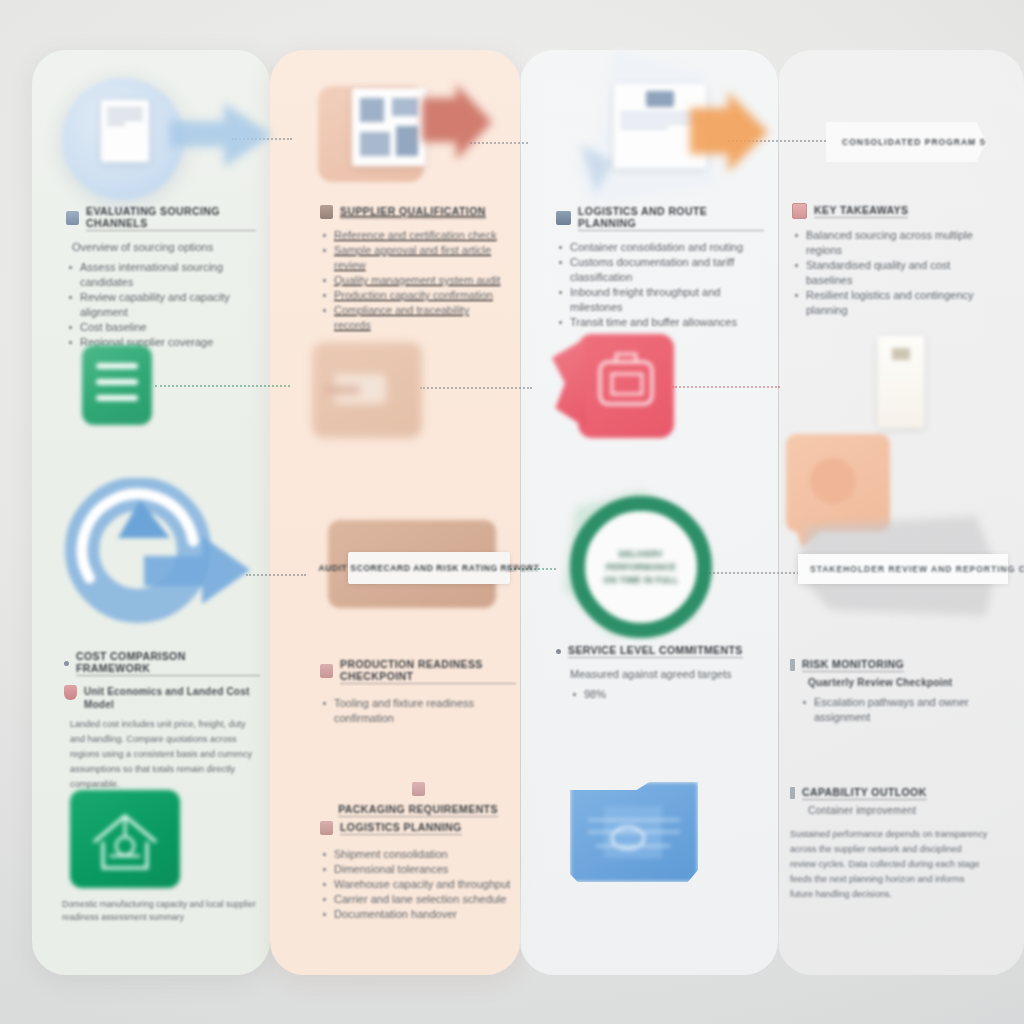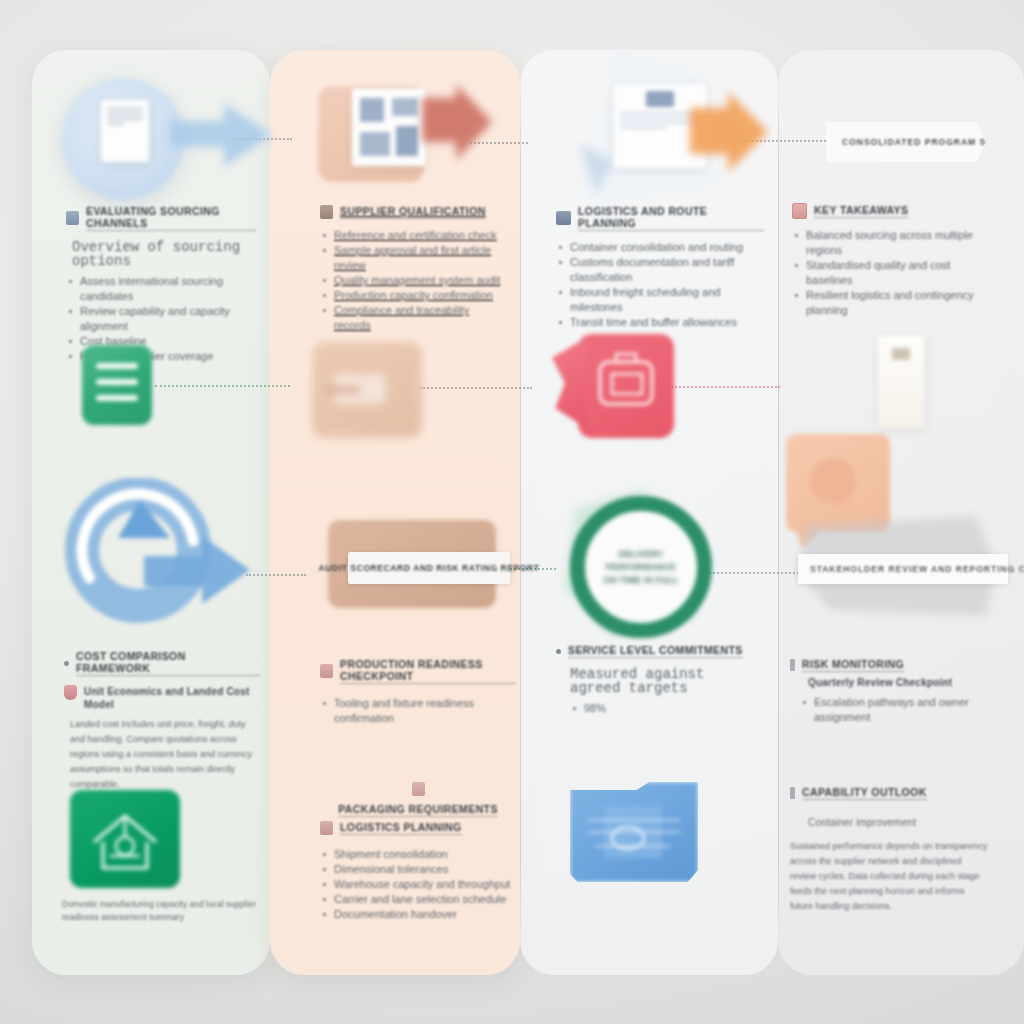--- a/index.html
+++ b/index.html
@@ -45,22 +45,22 @@
     color:#3b3f44;text-transform:uppercase;
     filter:blur(.9px);
     border-bottom:1px solid rgba(70,75,80,.45);
     padding-bottom:1px;line-height:12px;
   }
   .sub-txt{
     font-size:10px;font-weight:bold;color:#4a4e54;letter-spacing:.2px;
     filter:blur(.9px);line-height:13px;margin:2px 0 6px 20px;
   }
   .lead{
-    font-size:14px;color:#63686e;filter:blur(.85px);
-    line-height:14px;margin:0 0 6px 6px;font-family:Liberation Mono, monospace;
+    font-size:11px;color:#63686e;filter:blur(.85px);
+    line-height:14px;margin:0 0 6px 6px;
   }
   ul.bl{list-style:none;margin:0;padding:0;}
   ul.bl li{
     position:relative;font-size:11px;color:#62676d;
     filter:blur(.85px);line-height:15px;padding-left:14px;
   }
   ul.bl li:before{
     content:"";position:absolute;left:3px;top:6px;
     width:2.5px;height:2.5px;border-radius:50%;background:#80858b;
   }
@@ -283,21 +283,21 @@
   </svg>
 
   <div class="blk" style="left:556px;top:205px;width:208px;">
     <div class="h-row">
       <div class="h-ico" style="background:linear-gradient(180deg,#8fa0b4,#6e8096);width:15px;"></div>
       <div class="h-txt">Logistics and Route Planning</div>
     </div>
     <ul class="bl">
       <li>Container consolidation and routing</li>
       <li>Customs documentation and tariff classification</li>
-      <li>Inbound freight scheduling and milestones</li>
+      <li>Inbound freight throughput and milestones</li>
       <li>Transit time and buffer allowances</li>
     </ul>
   </div>
 
   <div class="art soft bubble" style="left:578px;top:334px;width:96px;height:104px;
        background:linear-gradient(150deg,#ef6f7c 0%,#e8596a 100%);">
     <div style="position:absolute;left:-26px;top:4px;width:34px;height:90px;
          background:linear-gradient(150deg,#f07b86,#e8596a);
          clip-path:polygon(100% 0,100% 100%,10% 78%,38% 50%,0 22%);"></div>
     <svg width="96" height="104" viewBox="0 0 96 104" style="position:absolute;left:0;top:0;">
@@ -382,21 +382,21 @@
       <div class="h-ico" style="background:#a8afb7;width:5px;height:12px;border-radius:1px;"></div>
       <div class="h-txt">Risk Monitoring</div>
     </div>
     <div class="sub-txt" style="margin-left:18px;">Quarterly Review Checkpoint</div>
     <ul class="bl" style="margin-left:10px;">
       <li>Escalation pathways and owner assignment</li>
     </ul>
   </div>
 
   <div class="blk" style="left:790px;top:786px;width:200px;">
-    <div class="h-row" style="margin-bottom:16px;">
+    <div class="h-row" style="margin-bottom:4px;">
       <div class="h-ico" style="background:#a8afb7;width:5px;height:12px;border-radius:1px;"></div>
       <div class="h-txt">Capability Outlook</div>
     </div>
     <div class="sub-txt" style="margin-left:18px;font-weight:normal;color:#63686e;">Container improvement</div>
     <div class="para" style="margin-top:10px;">Sustained performance depends on transparency across the supplier network and disciplined review cycles. Data collected during each stage feeds the next planning horizon and informs future handling decisions.</div>
   </div>
 
 </div>
 
 </body></html>

